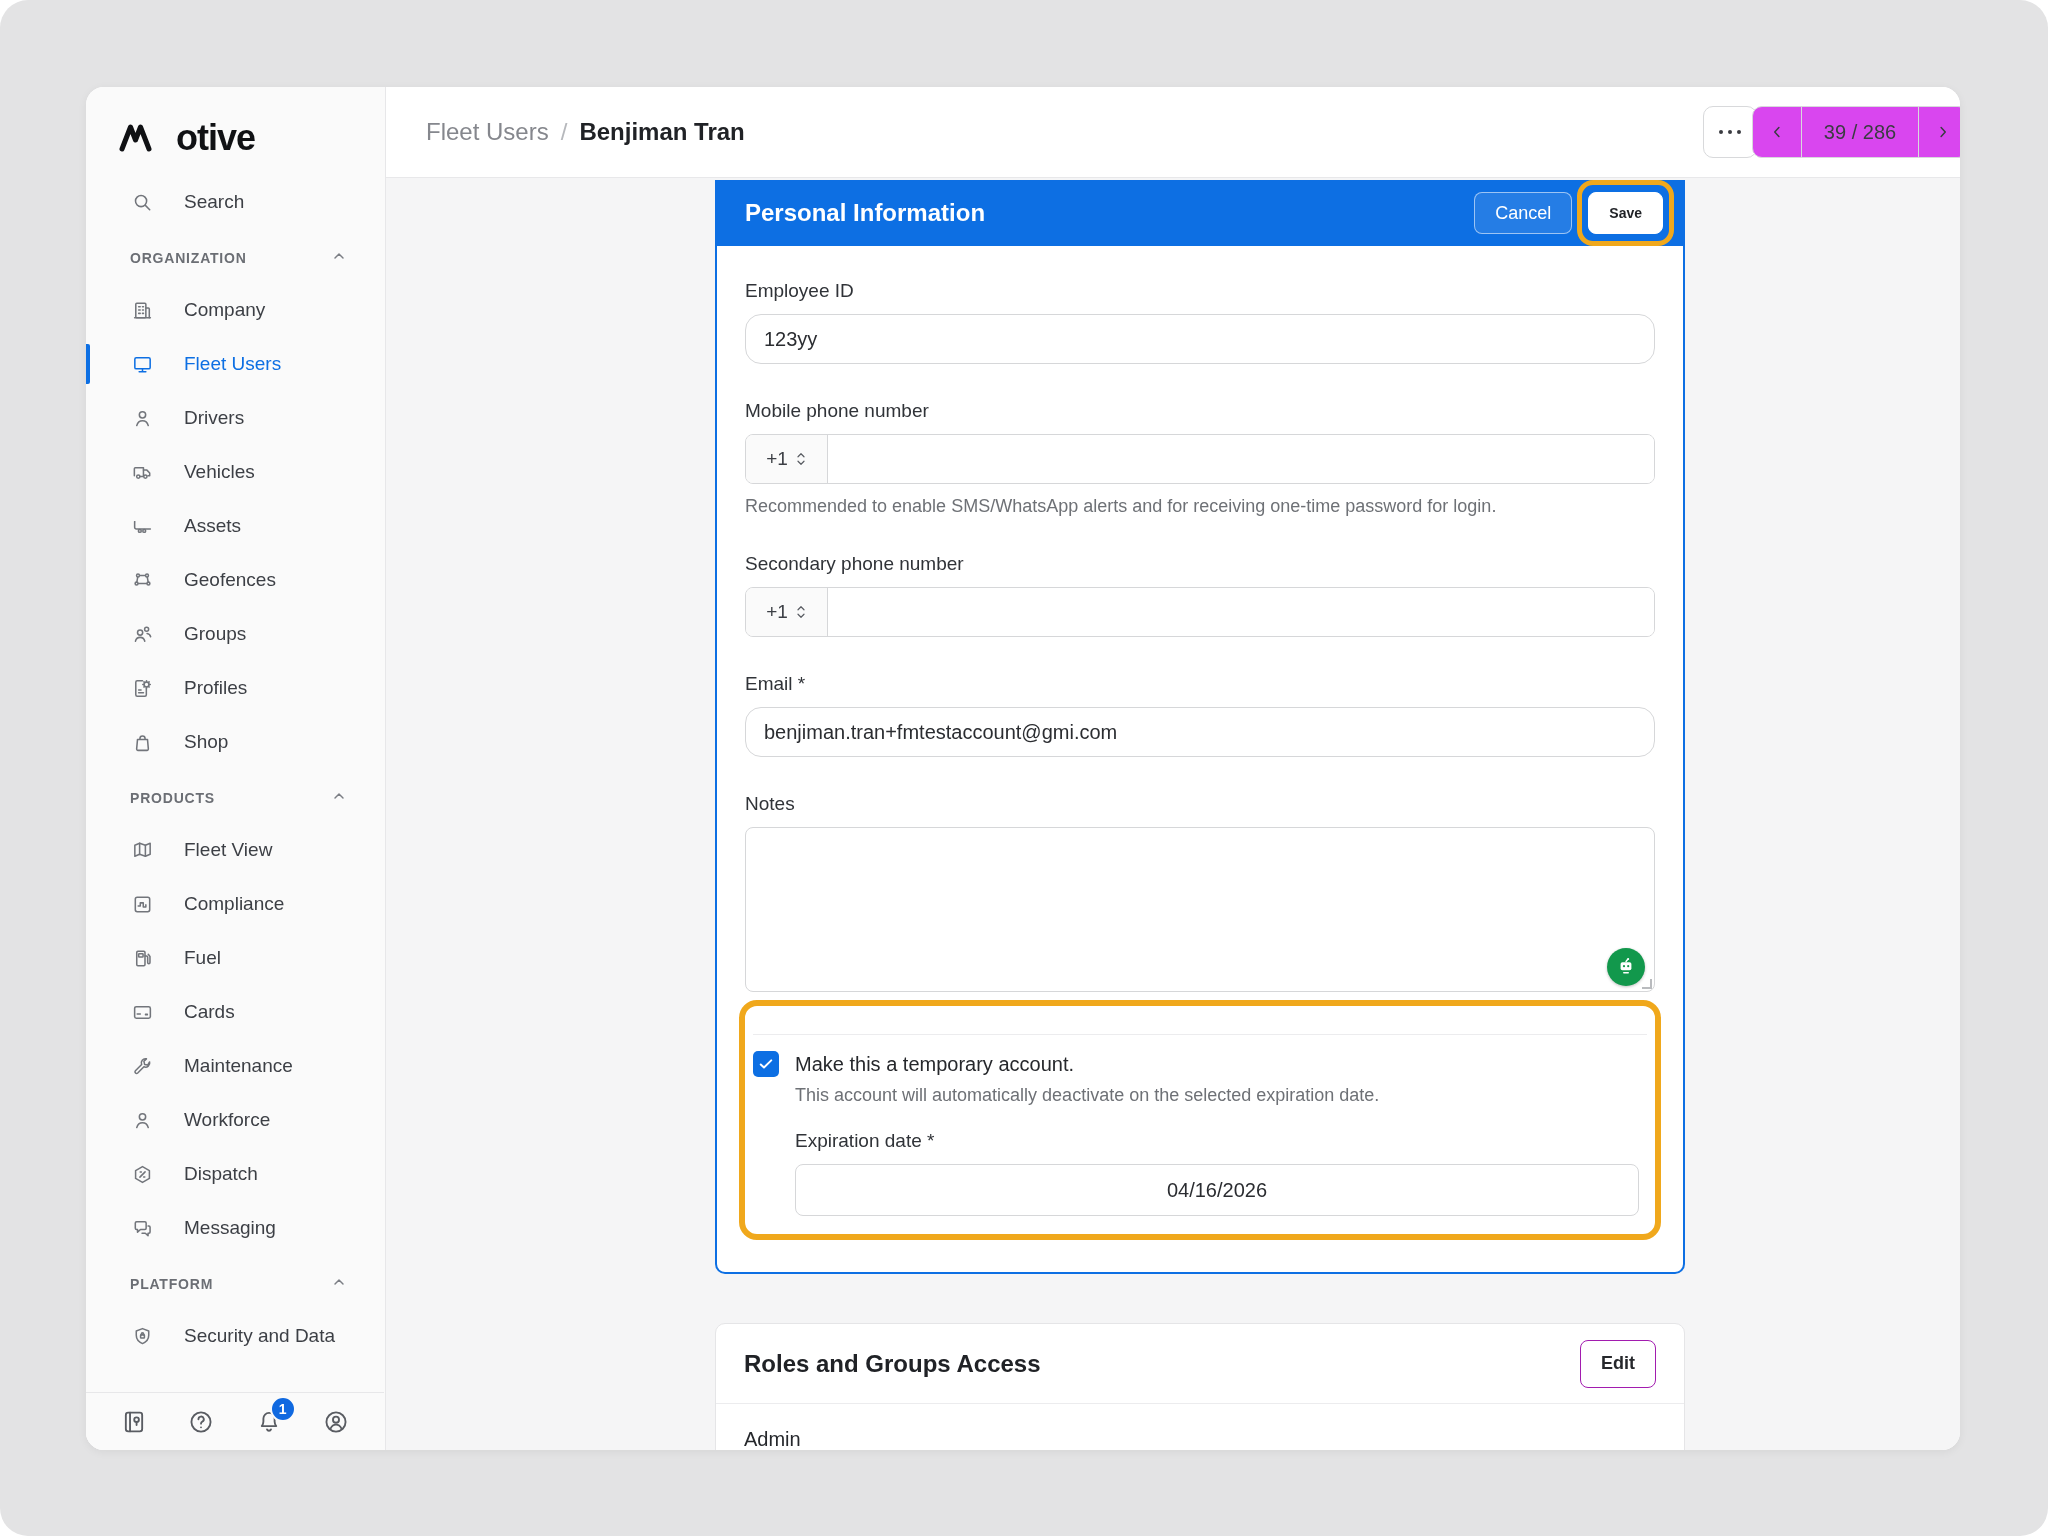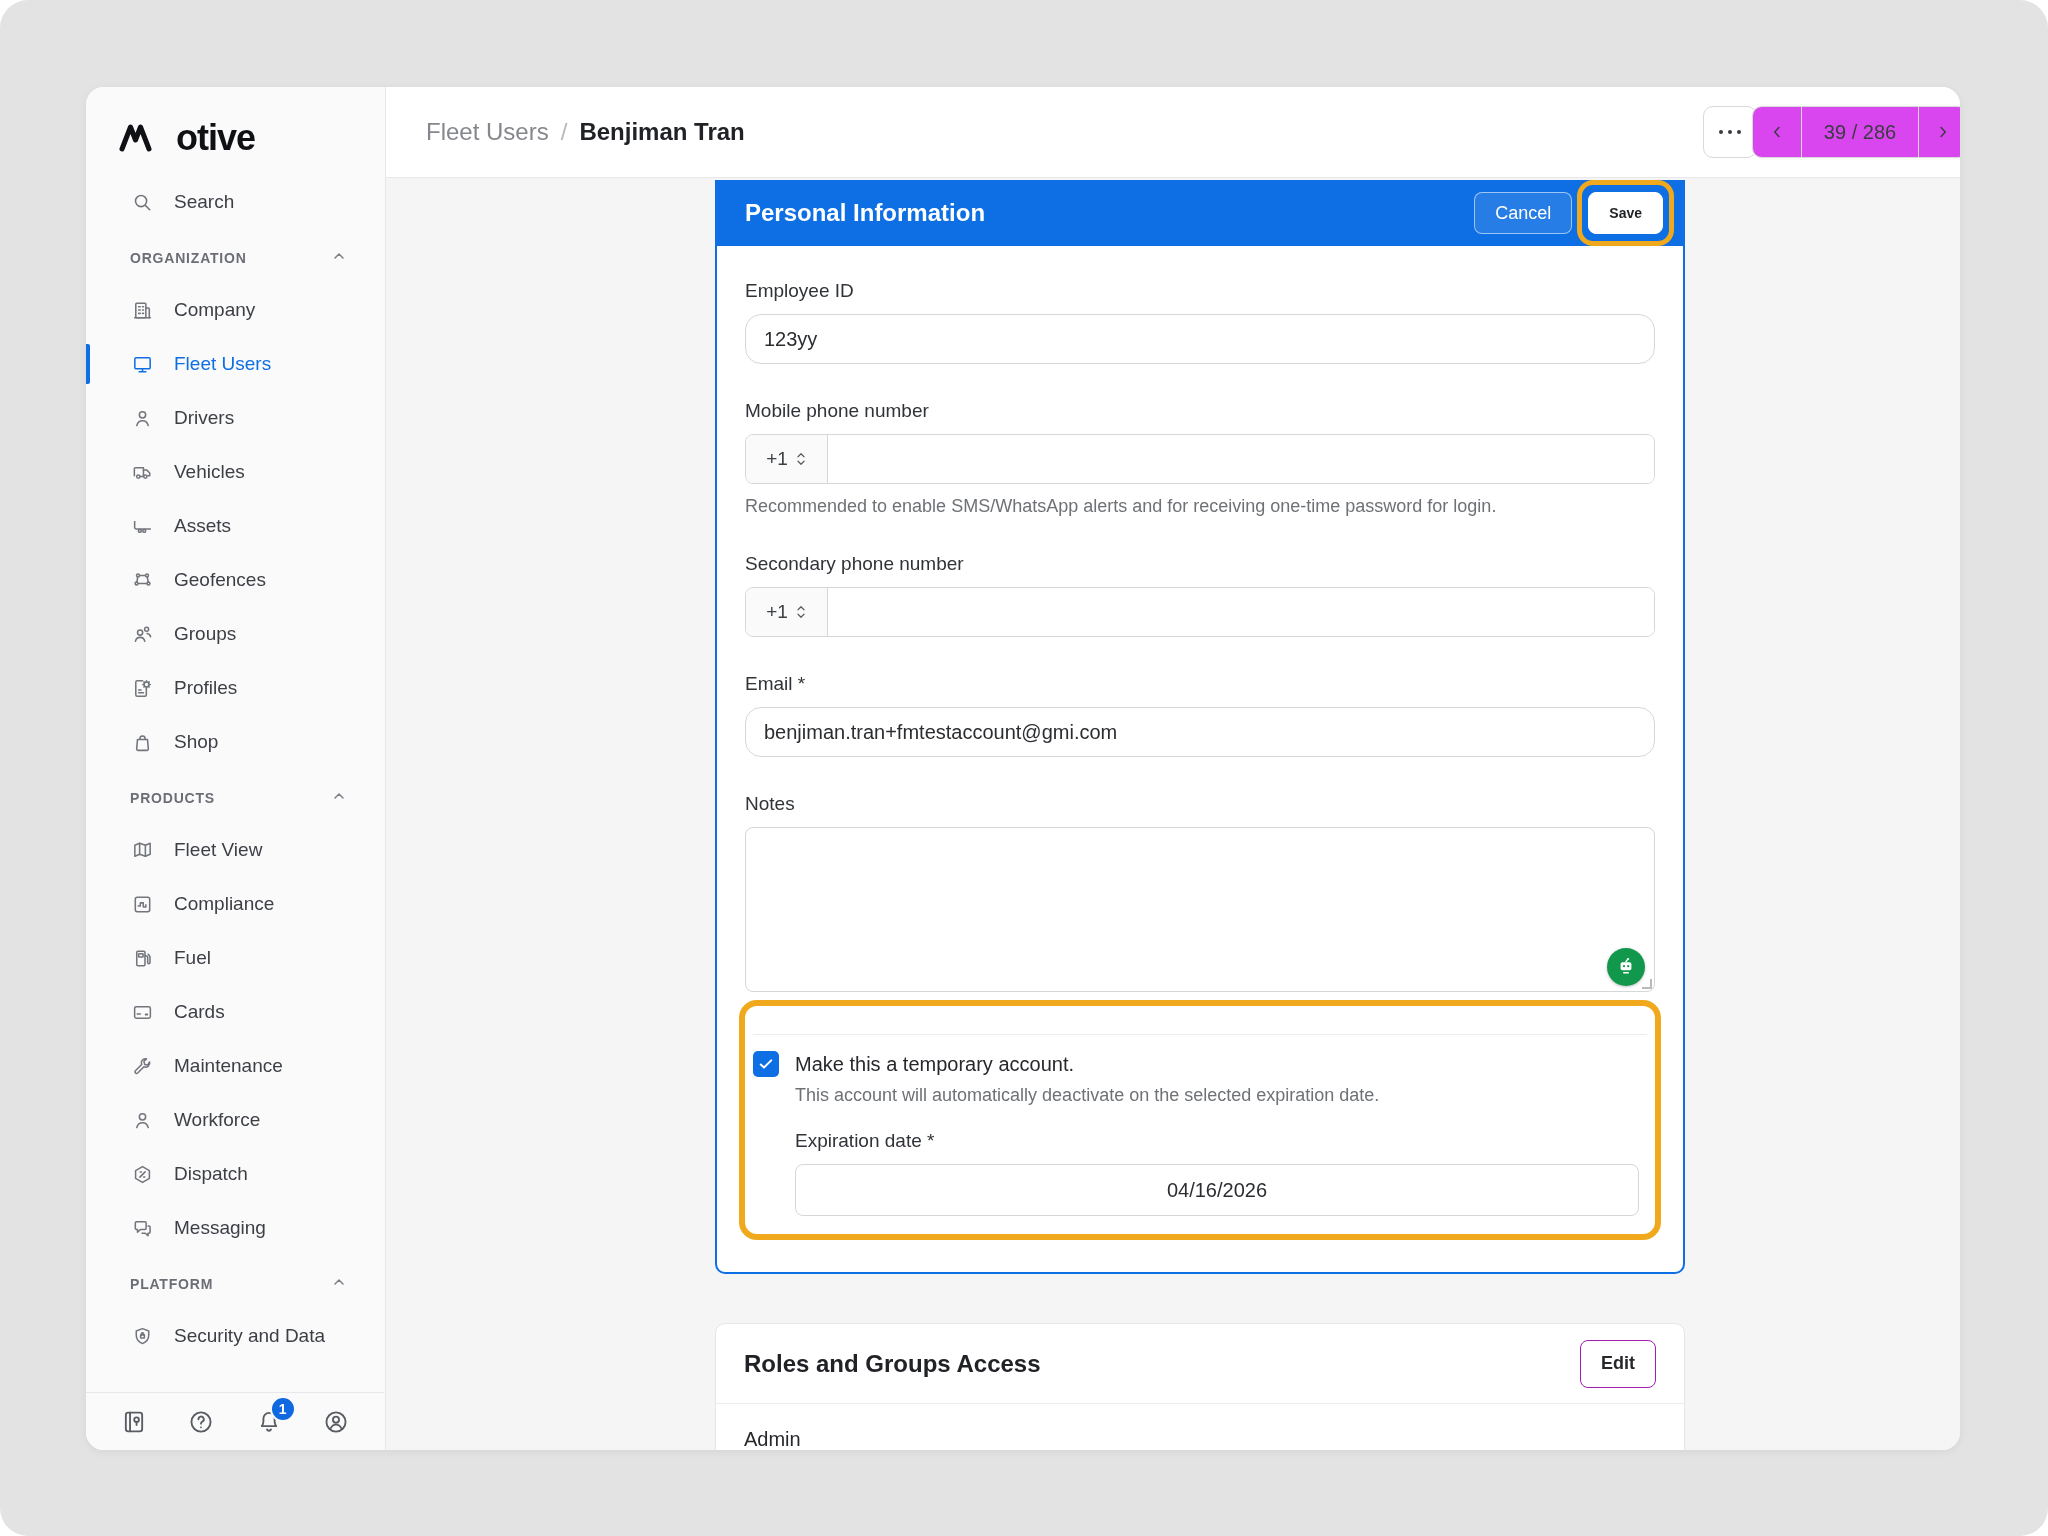--- a/index.html
+++ b/index.html
@@ -4,21 +4,21 @@
 <style>
   * { margin:0; padding:0; box-sizing:border-box; }
   html,body { background:#ffffff; }
   .screen { position:relative; width:2048px; height:1536px; background:#e3e3e4; border-radius:28px; overflow:hidden; font-family:"Liberation Sans", sans-serif; color:#232529; }
   .app { position:absolute; left:86px; top:87px; width:1874px; height:1363px; background:#fff; border-radius:18px; overflow:hidden; box-shadow:0 2px 10px rgba(0,0,0,.06); }
 
   
   .sidebar { position:absolute; left:0; top:0; width:300px; height:100%; background:#fafafa; border-right:1px solid #e7e7e9; }
   .logo { display:flex; align-items:center; gap:20px; padding:30px 0 6px 30px; }
   .nav-scroll { padding-top:10px; }
-  .nav-item { position:relative; display:flex; align-items:center; gap:20px; height:54px; padding-left:44px; cursor:pointer; }
+  .nav-item { position:relative; display:flex; align-items:center; gap:30px; height:54px; padding-left:44px; cursor:pointer; }
   .nav-item .nav-lb { font-size:19px; color:#3c3f45; }
   .nav-item.active .nav-lb { color:#0d6fe3; }
   .nav-item.active .nav-ic svg { stroke:#0d6fe3; }
   .nav-item.active::before { content:""; position:absolute; left:0; top:7px; bottom:7px; width:4px; background:#0d6fe3; border-radius:0 2px 2px 0; }
   .nav-ic { width:24px; height:24px; display:flex; align-items:center; justify-content:center; }
   .nav-ic svg { stroke:#72757b; fill:none; stroke-width:1.6; stroke-linecap:round; stroke-linejoin:round; width:23px; height:23px; }
   .sec-row { display:flex; align-items:center; justify-content:space-between; height:50px; padding:0 38px 0 44px; margin-top:4px; }
   .sec-lb { font-size:14px; font-weight:bold; letter-spacing:.8px; color:#6b6e74; }
   .sec-ch svg { width:16px; height:16px; stroke:#7b7e84; fill:none; stroke-width:1.8; stroke-linecap:round; stroke-linejoin:round; }
   .side-foot { position:absolute; left:0; right:1px; bottom:0; height:58px; border-top:1px solid #e7e7e9; background:#fafafa; display:flex; align-items:center; justify-content:space-between; padding:0 34px; }

